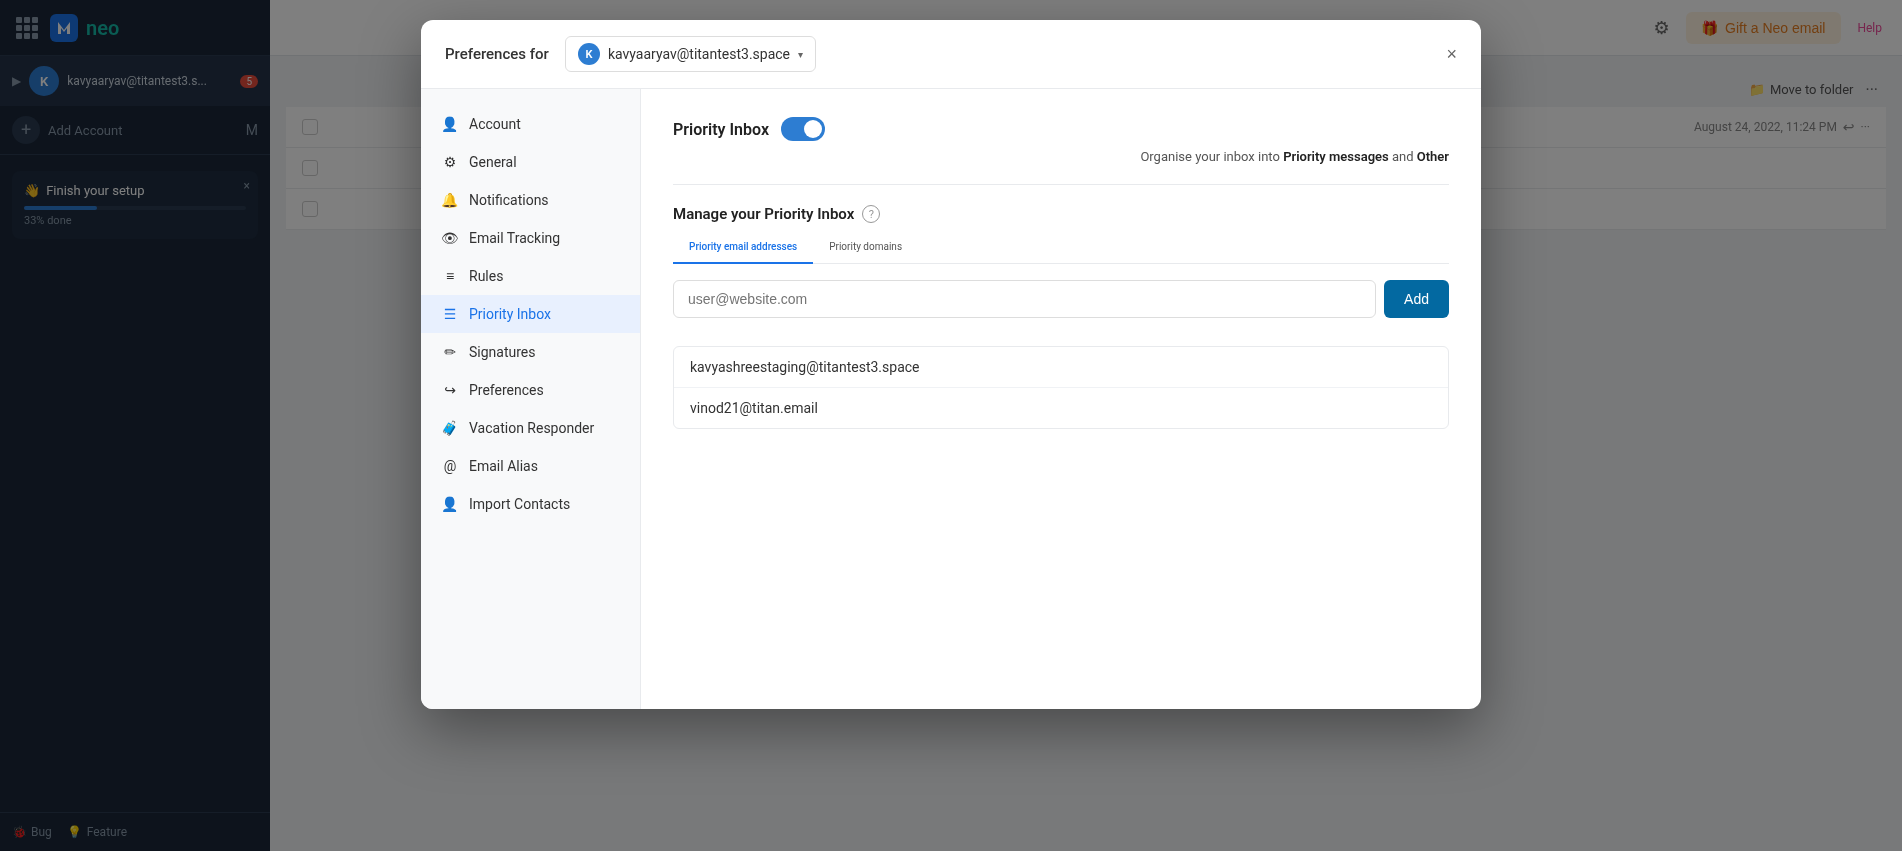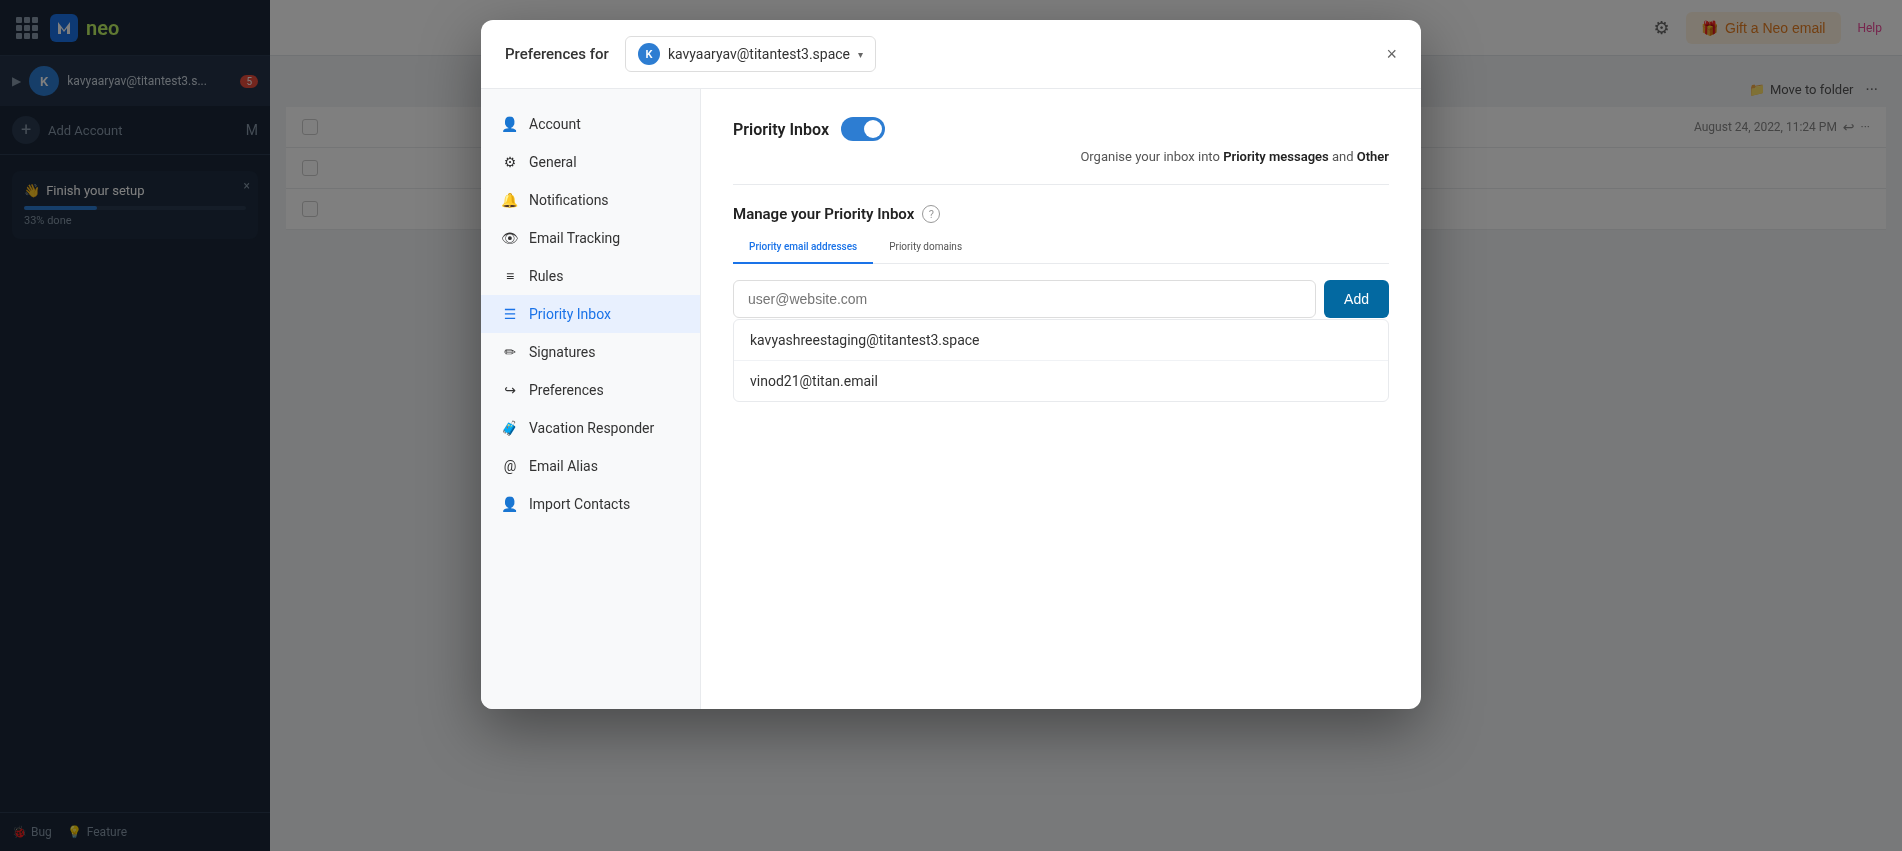--- a/index.html
+++ b/index.html
@@ -33,21 +33,21 @@
       width: 270px; background: #1a2638; color: #fff;
       display: flex; flex-direction: column;
       flex-shrink: 0;
     }
     .sidebar-header {
       height: 56px; display: flex; align-items: center; padding: 0 16px; gap: 12px;
       border-bottom: 1px solid #2a3a50;
     }
     .sidebar-logo { display: flex; align-items: center; gap: 8px; }
     .sidebar-logo-icon { width: 28px; height: 28px; }
-    .sidebar-logo-text { font-size: 20px; font-weight: 600; color: #bef264; }
+    .sidebar-logo-text { font-size: 20px; font-weight: 600; color: #14b8a6; }
     .grid-icon { display: grid; grid-template-columns: repeat(3,6px); gap: 2px; cursor: pointer; }
     .grid-dot { width: 6px; height: 6px; background: #8899aa; border-radius: 1px; }
 
     .sidebar-account {
       padding: 10px 12px; display: flex; align-items: center; gap: 8px;
       background: #243248; cursor: pointer;
     }
     .avatar-circle {
       width: 30px; height: 30px; border-radius: 50%; background: #2d7dd2;
       display: flex; align-items: center; justify-content: center;
@@ -100,21 +100,21 @@
     .email-date { font-size: 12px; color: #888; white-space: nowrap; display: flex; align-items: center; gap: 6px; }
     .reply-icon { font-size: 14px; color: #888; }
 
     
     .overlay { position: absolute; inset: 0; background: rgba(0,0,0,0.5); z-index: 100; }
 
     
     .modal {
       position: absolute;
       top: 20px; left: 50%; transform: translateX(-50%);
-      width: 940px;
+      width: 1060px;
       background: #fff;
       border-radius: 12px;
       box-shadow: 0 20px 60px rgba(0,0,0,0.4);
       z-index: 200;
       overflow: hidden;
     }
 
     .modal-header {
       padding: 16px 24px;
       display: flex; align-items: center; gap: 16px;
@@ -181,21 +181,21 @@
 
     
     .tabs { display: flex; border-bottom: 1px solid #e8eaed; margin-bottom: 16px; }
     .tab {
       padding: 10px 16px; font-size: 10px; color: #555; cursor: pointer;
       border-bottom: 2px solid transparent; margin-bottom: -1px;
     }
     .tab.active { color: #1a73e8; border-bottom-color: #1a73e8; font-weight: 500; }
 
     
-    .input-row { display: flex; gap: 8px; margin-bottom: 1px; }
+    .input-row { display: flex; gap: 8px; margin-bottom: 28px; }
     .email-input {
       flex: 1; border: 1px solid #ddd; border-radius: 6px;
       padding: 10px 14px; font-size: 14px; color: #333;
       outline: none;
     }
     .add-btn {
       background: #0369a1; color: #fff; border: none;
       padding: 10px 20px; border-radius: 6px; font-size: 14px;
       cursor: pointer; font-weight: 500;
     }

